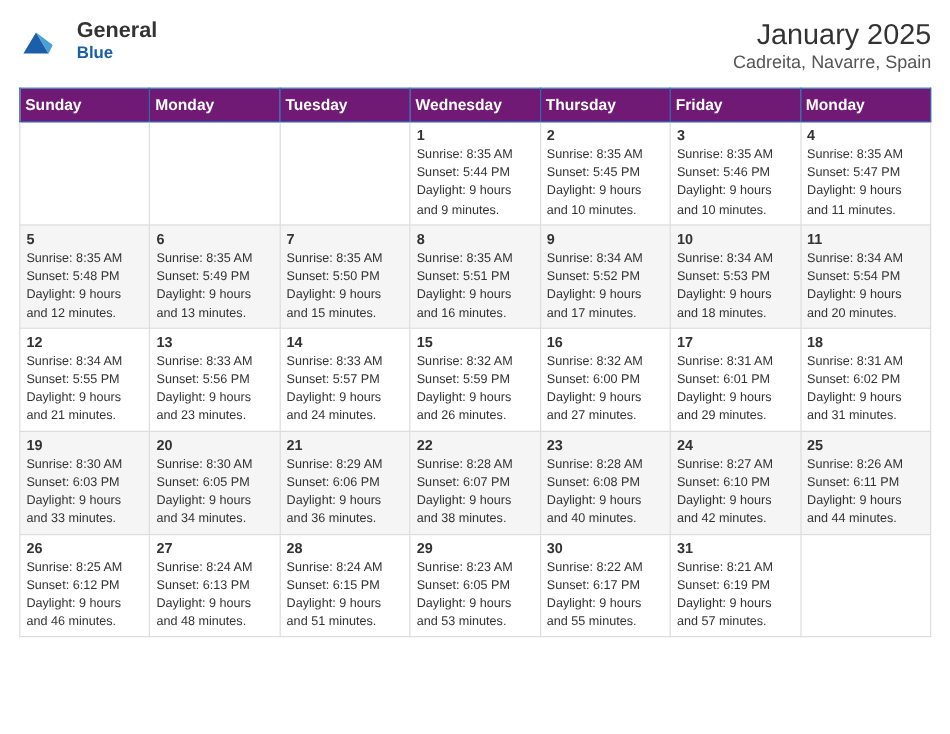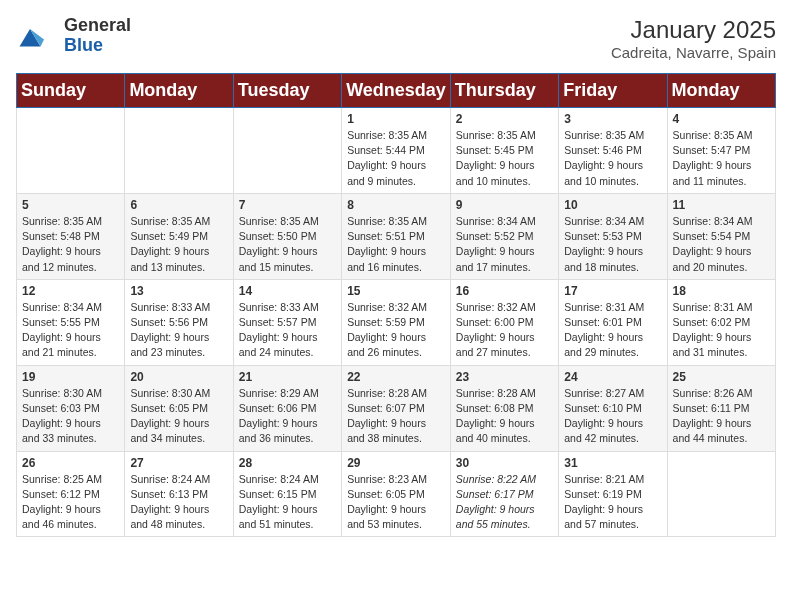--- a/index.html
+++ b/index.html
@@ -25,21 +25,21 @@
       display: flex;
       flex-direction: column;
       line-height: 1.1;
     }
     .logo-general {
       font-size: 18px;
       font-weight: bold;
       color: #333;
     }
     .logo-blue {
-      font-size: 18px;
+      font-size: 14px;
       font-weight: bold;
       color: #1a5fa8;
     }
     .logo-icon {
       width: 28px;
       height: 28px;
     }
     .title-area {
       text-align: right;
     }
@@ -51,23 +51,23 @@
     .location {
       font-size: 15px;
       color: #555;
     }
     .calendar {
       width: 100%;
       border-collapse: collapse;
       border: 1px solid #ccc;
     }
     .calendar th {
-      background-color: #7f1d1d;
+      background-color: #701a75;
       color: #fff;
-      font-size: 18px;
+      font-size: 13px;
       font-weight: bold;
       padding: 6px 4px;
       text-align: left;
       border: 1px solid #2a6cb0;
     }
     .calendar td {
       vertical-align: top;
       padding: 4px 5px;
       font-size: 10.5px;
       color: #333;
@@ -336,21 +336,21 @@
         </td>
         <td>
           <span class="day-num">29</span>
           <div class="day-info" style="white-space: pre-line;">Sunrise: 8:23 AM
 Sunset: 6:05 PM
 Daylight: 9 hours
 and 53 minutes.</div>
         </td>
         <td>
           <span class="day-num">30</span>
-          <div class="day-info" style="white-space: pre-line; font-style: italic;">Sunrise: 8:22 AM
+          <div class="day-info" style="white-space: pre-line;">Sunrise: 8:22 AM
 Sunset: 6:17 PM
 Daylight: 9 hours
 and 55 minutes.</div>
         </td>
         <td>
           <span class="day-num">31</span>
           <div class="day-info" style="white-space: pre-line;">Sunrise: 8:21 AM
 Sunset: 6:19 PM
 Daylight: 9 hours
 and 57 minutes.</div>

